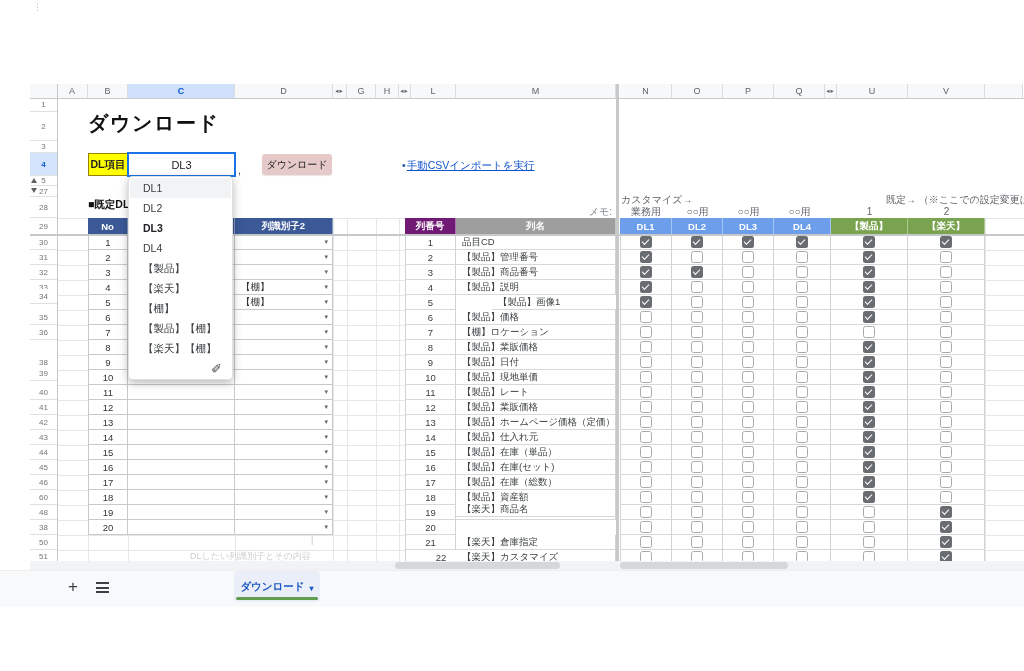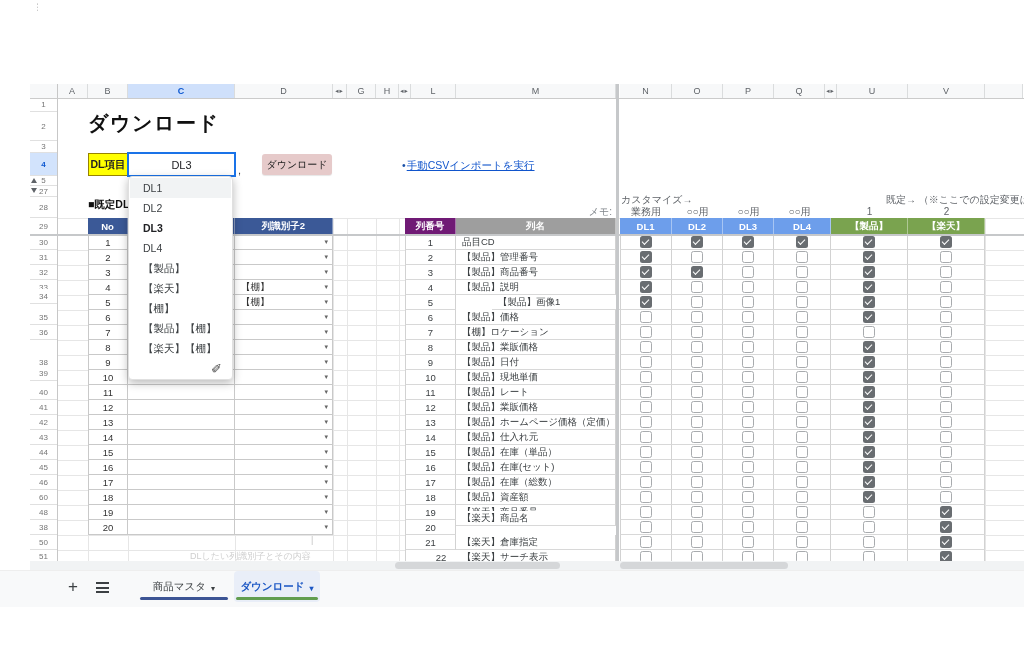--- a/index.html
+++ b/index.html
@@ -722,21 +722,21 @@
       <div class="rcell" style="position: absolute; left: 369px; top: 270px; width: 57px; height: 15px; justify-content: center; border-left: none;">
         <span class="cb cb-off"></span>
       </div>
       <div class="rcell" style="position: absolute; left: 426px; top: 270px; width: 77px; height: 15px; justify-content: center; border-left: none;">
         <span class="cb cb-off"></span>
       </div>
       <div class="rcell" style="position: absolute; left: 503px; top: 270px; width: 77px; height: 15px; justify-content: center; border-left: none;">
         <span class="cb cb-on"></span>
       </div>
       <div class="rcell" style="position: absolute; left: 0px; top: 285px; width: 51px; height: 15px; justify-content: center; border-left: 1px solid rgb(210, 210, 210);">20</div>
-      <div class="rcell" style="position: absolute; left: 51px; top: 276px; width: 160px; height: 15px; padding-left: 6px;">【楽天】商品名</div>
+      <div class="rcell" style="position: absolute; left: 51px; top: 267px; width: 160px; height: 15px; padding-left: 6px;">【楽天】商品名</div>
       <div class="rcell" style="position: absolute; left: 215px; top: 285px; width: 52px; height: 15px; justify-content: center; border-left: 1px solid rgb(210, 210, 210);">
         <span class="cb cb-off"></span>
       </div>
       <div class="rcell" style="position: absolute; left: 267px; top: 285px; width: 51px; height: 15px; justify-content: center; border-left: none;">
         <span class="cb cb-off"></span>
       </div>
       <div class="rcell" style="position: absolute; left: 318px; top: 285px; width: 51px; height: 15px; justify-content: center; border-left: none;">
         <span class="cb cb-off"></span>
       </div>
       <div class="rcell" style="position: absolute; left: 369px; top: 285px; width: 57px; height: 15px; justify-content: center; border-left: none;">
@@ -762,21 +762,21 @@
       <div class="rcell" style="position: absolute; left: 369px; top: 300px; width: 57px; height: 15px; justify-content: center; border-left: none;">
         <span class="cb cb-off"></span>
       </div>
       <div class="rcell" style="position: absolute; left: 426px; top: 300px; width: 77px; height: 15px; justify-content: center; border-left: none;">
         <span class="cb cb-off"></span>
       </div>
       <div class="rcell" style="position: absolute; left: 503px; top: 300px; width: 77px; height: 15px; justify-content: center; border-left: none;">
         <span class="cb cb-on"></span>
       </div>
       <div class="rcell" style="position: absolute; left: 0px; top: 315px; width: 72px; height: 15px; justify-content: center; border-left: 1px solid rgb(210, 210, 210);">22</div>
-      <div class="rcell" style="position: absolute; left: 51px; top: 315px; width: 160px; height: 15px; padding-left: 6px;">【楽天】サーチ表示</div>
+      <div class="rcell" style="position: absolute; left: 51px; top: 315px; width: 160px; height: 15px; padding-left: 6px;">【楽天】カスタマイズ</div>
       <div class="rcell" style="position: absolute; left: 215px; top: 315px; width: 52px; height: 15px; justify-content: center; border-left: 1px solid rgb(210, 210, 210);">
         <span class="cb cb-off"></span>
       </div>
       <div class="rcell" style="position: absolute; left: 267px; top: 315px; width: 51px; height: 15px; justify-content: center; border-left: none;">
         <span class="cb cb-off"></span>
       </div>
       <div class="rcell" style="position: absolute; left: 318px; top: 315px; width: 51px; height: 15px; justify-content: center; border-left: none;">
         <span class="cb cb-off"></span>
       </div>
       <div class="rcell" style="position: absolute; left: 369px; top: 315px; width: 57px; height: 15px; justify-content: center; border-left: none;">
@@ -809,24 +809,19 @@
     <div id="thumb-right" class="thumb"></div>
   </div>
 
   <div id="tabbar">
     <div id="tab-add">+</div>
     <div id="tab-all">
       <span class="bar"></span>
         <span class="bar"></span>
         <span class="bar"></span>
     </div>
-    <div class="tab" id="tab-0">
-      <span>商品マスタ</span>
-      <span class="chev"></span>
-      <div class="tbar" id="tbar-0" style="background: rgb(60, 84, 148);"></div>
-    </div>
     <div class="tab" id="tab-1" style="color: rgb(26, 86, 196);">
       <span>ダウンロード</span>
       <span class="chev"></span>
       <div class="tbar" id="tbar-1" style="background: rgb(97, 157, 79);"></div>
     </div>
   </div>
 </div>
 
 </body></html>

